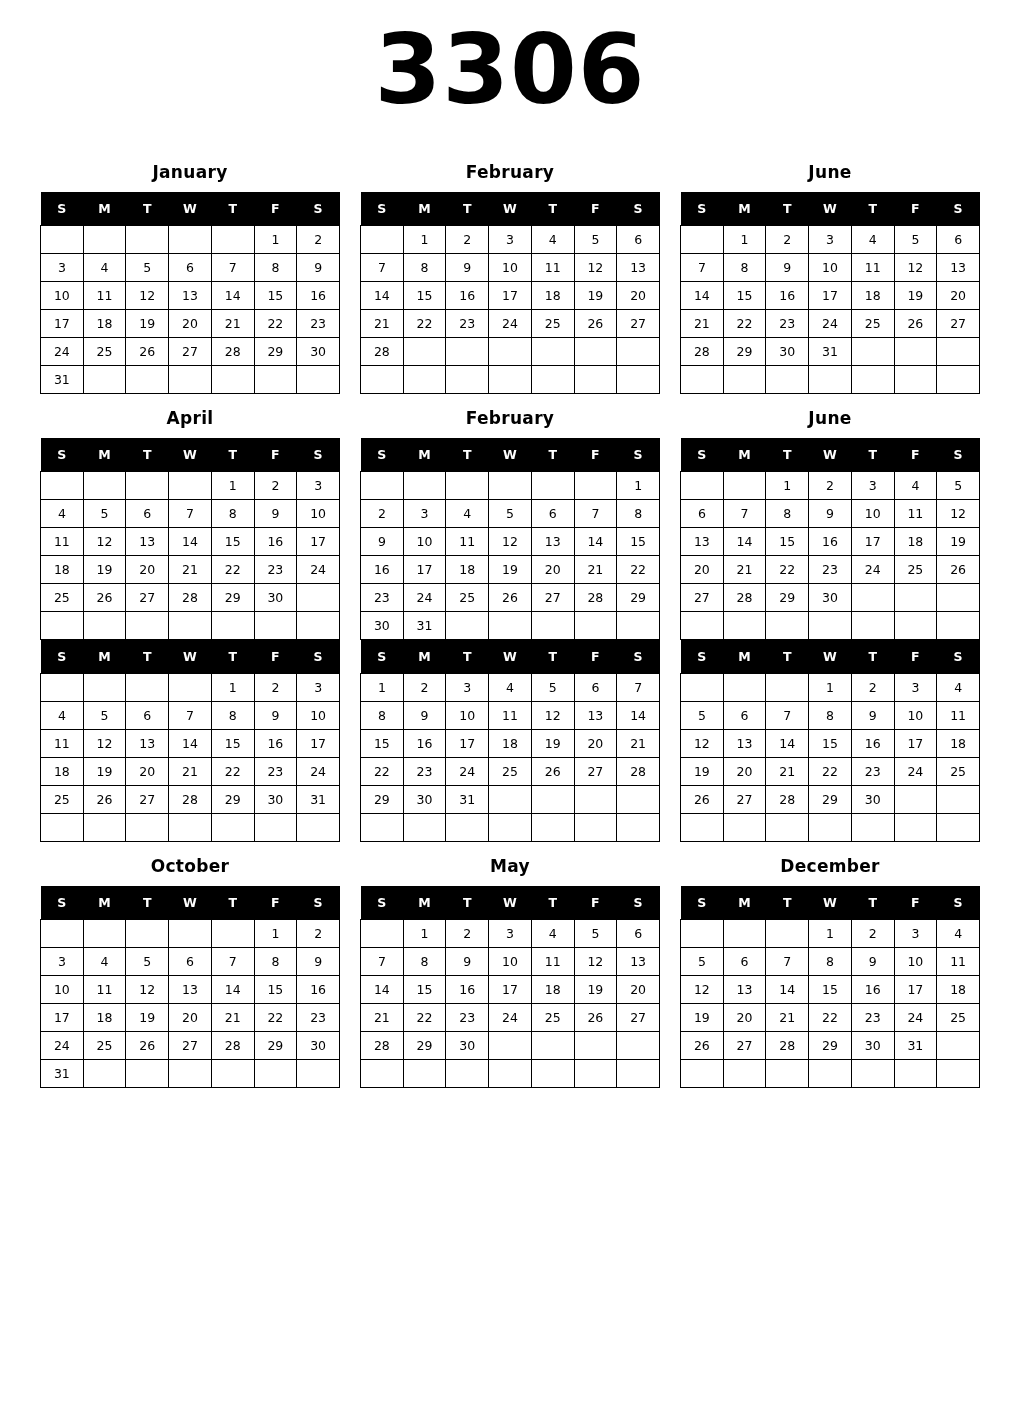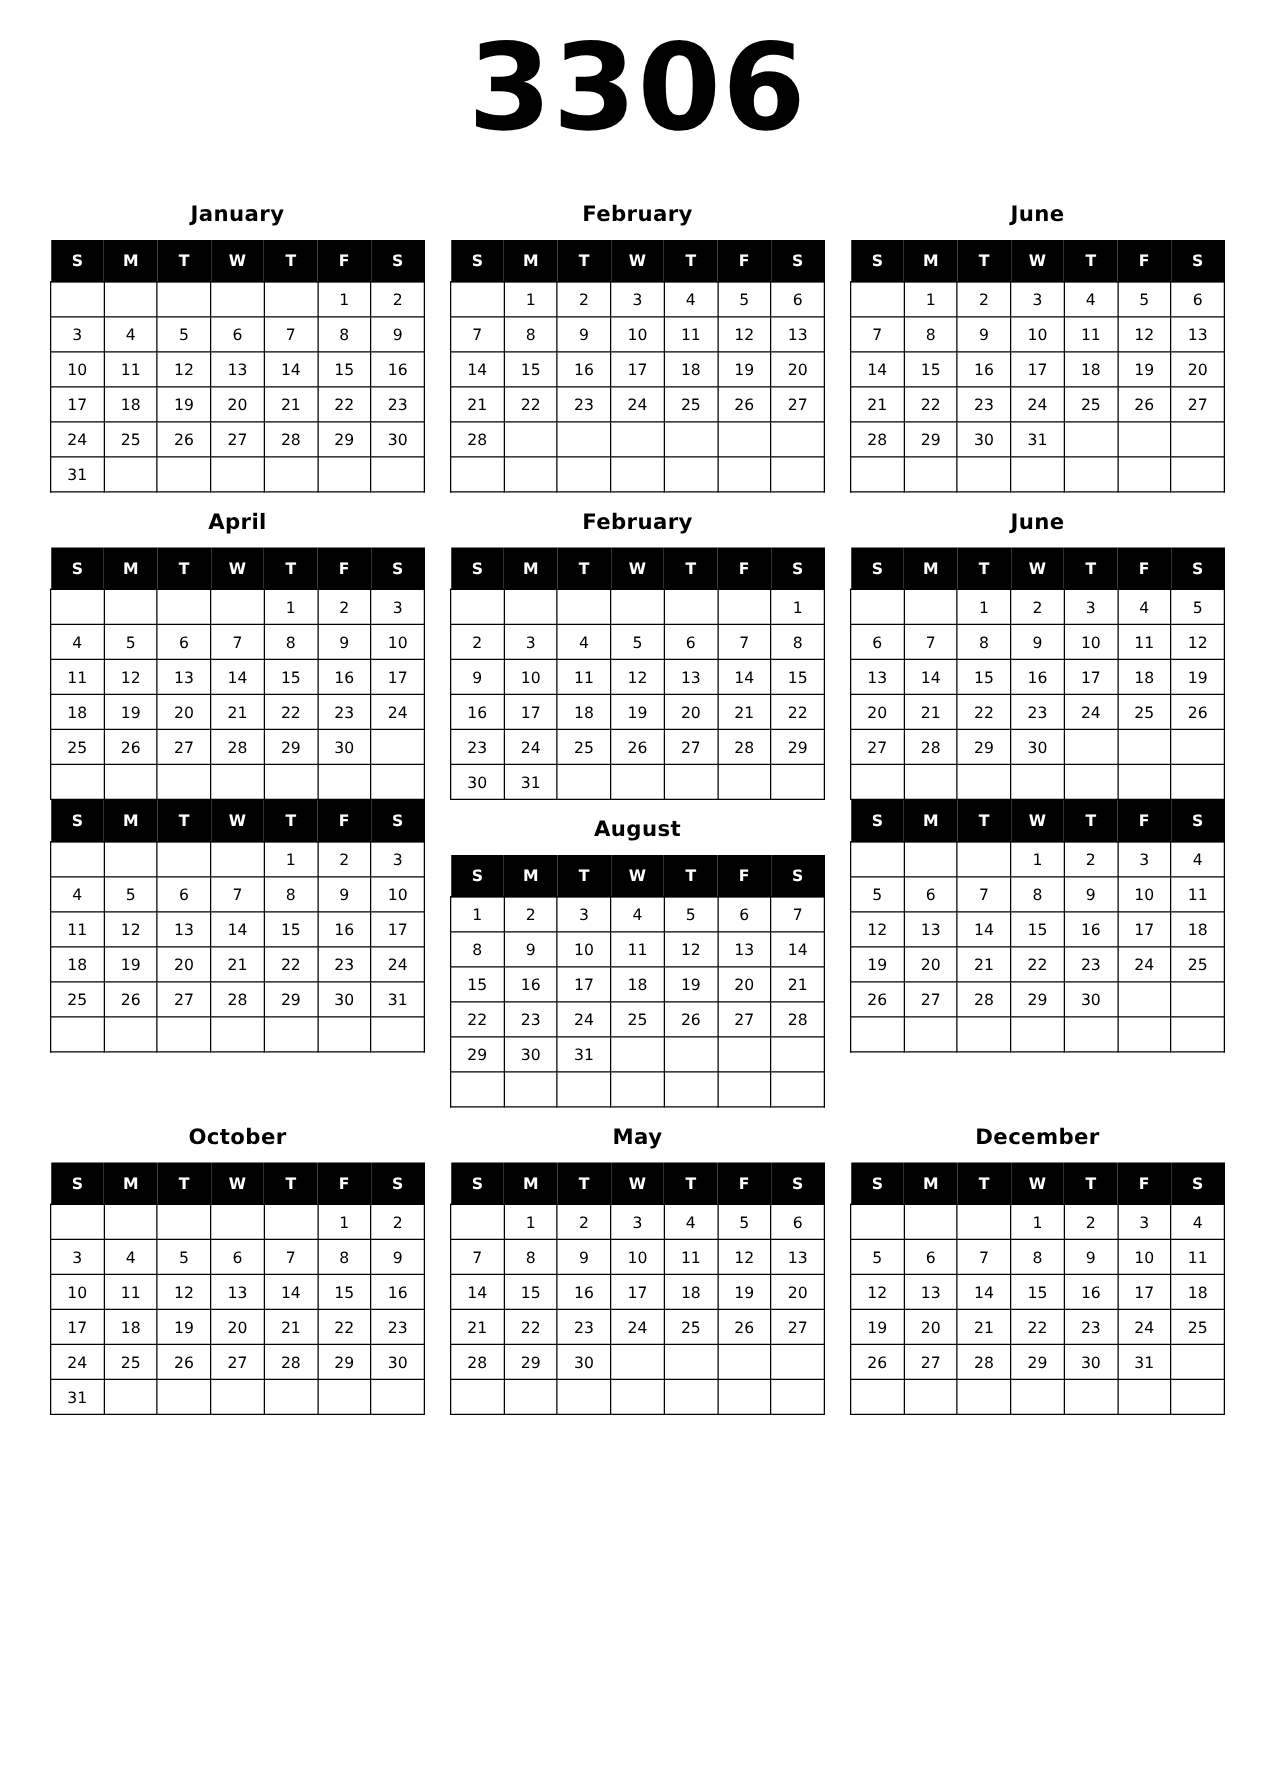--- a/index.html
+++ b/index.html
@@ -581,21 +581,20 @@
               <td class="empty"></td>
               <td class="empty"></td>
               <td class="empty"></td>
               <td class="empty"></td>
               <td class="empty"></td>
             </tr>
           </tbody>
         </table>
       </div>
       <div class="month">
-        <div class="month-name">August</div>
         <table class="cal">
           <thead>
             <tr>
               <th>S</th>
               <th>M</th>
               <th>T</th>
               <th>W</th>
               <th>T</th>
               <th>F</th>
               <th>S</th>

